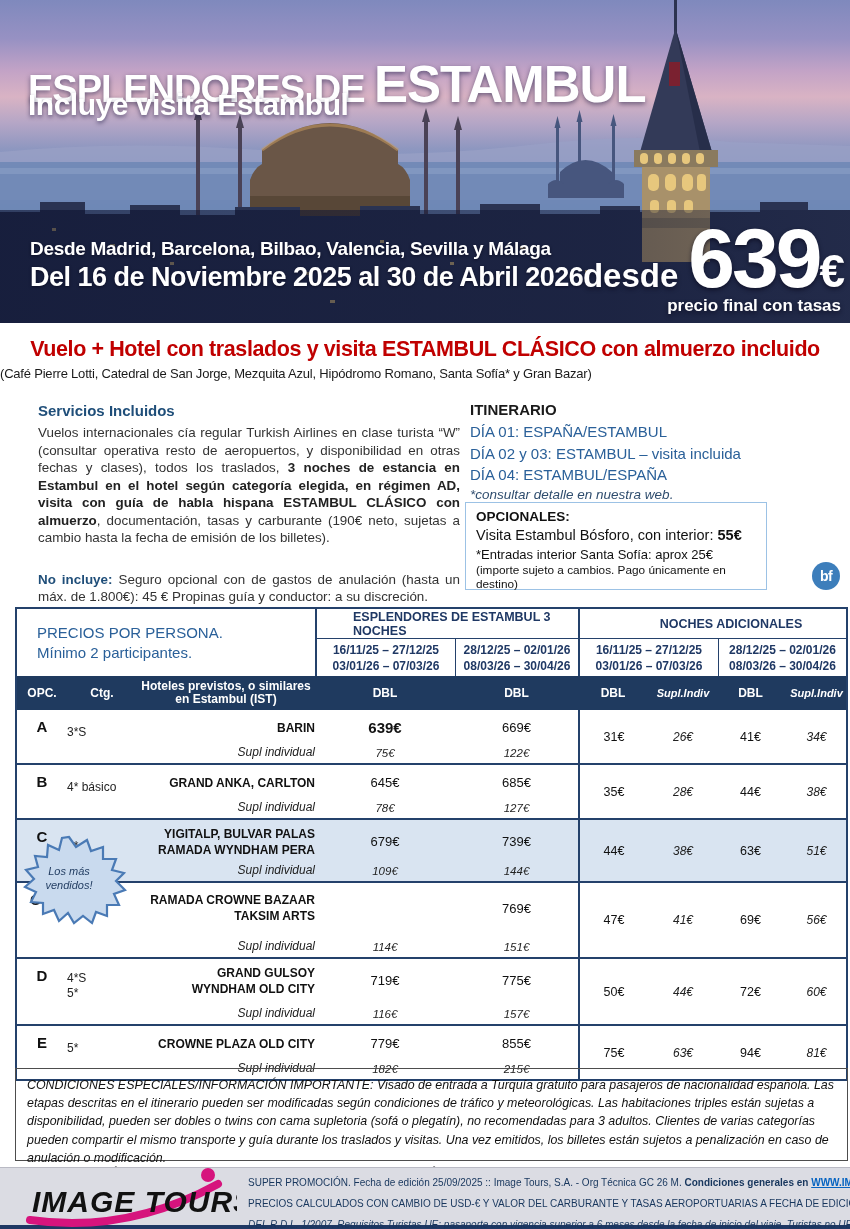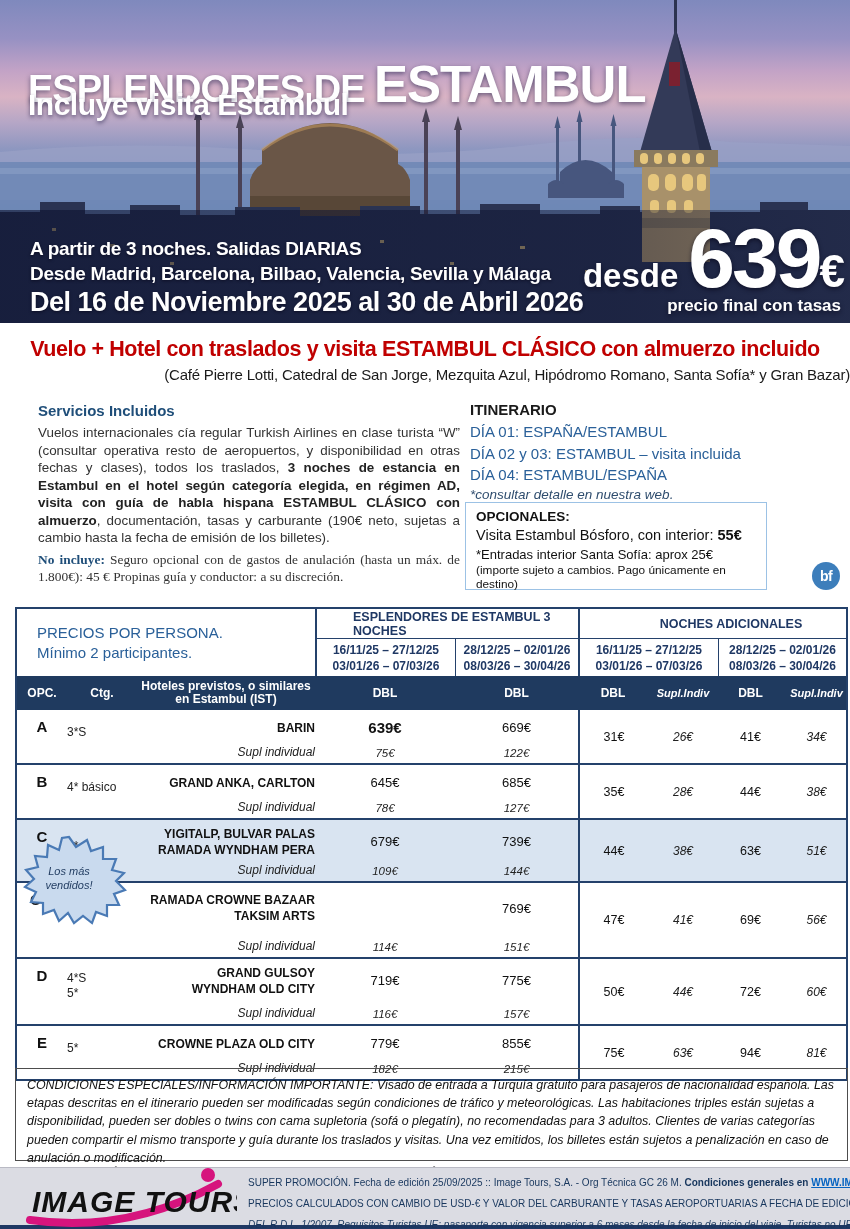--- a/index.html
+++ b/index.html
@@ -25,29 +25,29 @@
     text-shadow:0 2px 4px rgba(10,10,30,.7); }
   .hp-row { display:flex; align-items:baseline; justify-content:flex-end; }
   .hp-desde { font-size:33px; font-weight:bold; margin-right:10px; }
   .hp-amount { font-size:84px; font-weight:bold; letter-spacing:-3px; line-height:80px;}
   .hp-cur { font-size:46px; font-weight:bold; }
   .hp-note { text-align:right; font-size:17px; font-weight:bold; margin-top:-2px; padding-right:4px;}
 
   
   .red-head { position:absolute; top:337px; left:0; width:850px; text-align:center;
     color:#C00000; font-size:21.5px; font-weight:bold; letter-spacing:-0.4px;}
-  .sub-head { position:absolute; top:366px; left:0; width:850px; text-align:right;
-    color:#1a1a1a; font-size:15px; letter-spacing:-0.2px;}
+  .sub-head { position:absolute; top:366px; left:0; width:850px; text-align:left;
+    color:#1a1a1a; font-size:13px; letter-spacing:-0.2px;}
 
   
   .services { position:absolute; top:402px; left:38px; width:422px; color:#333; }
   .svc-head { color:#1F4E79; font-weight:bold; font-size:15px; margin-bottom:5px; }
   .svc-p { font-size:13.4px; line-height:17.5px; text-align:justify; }
   .svc-p b { color:#222; }
-  .svc-p2 { margin-top:4px;font-family:Liberation Serif, serif; }
+  .svc-p2 { margin-top:24px; }
   .blue-b { color:#1F4E79; font-weight:bold; }
 
   .itinerary { position:absolute; top:401px; left:470px; width:330px; }
   .iti-head { color:#1a1a1a; font-weight:bold; font-size:15px; margin-bottom:3px; }
   .iti-line { color:#2A6099; font-size:15px; line-height:21.5px; }
   .iti-note { color:#2f4d6e; font-size:13.5px; font-style:italic; margin-top:1px;}
 
   .opt-box { position:absolute; top:502px; left:465px; width:302px; height:88px;
     border:1.6px solid #9CC2E5; background:#fff; padding:6px 10px; }
   .opt-head { font-weight:bold; font-size:13.5px; color:#111; }
@@ -219,21 +219,20 @@
           <stop offset="1" stop-color="#0c1230" stop-opacity="0.25"></stop>
         </linearGradient>
       </defs>
       <rect x="0" y="210" width="850" height="113" fill="url(#ovl)"></rect>
     </svg>
 
     <div class="hero-title"><span class="t-small">ESPLENDORES DE </span><span class="t-big">ESTAMBUL</span></div>
     <div class="hero-sub">Incluye visita Estambul</div>
 
     <div class="hero-info">
-      <div class="il1">A partir de 3 noches. Salidas DIARIAS</div>
       <div class="il2">Desde Madrid, Barcelona, Bilbao, Valencia, Sevilla y Málaga</div>
       <div class="il3">Del 16 de Noviembre 2025 al 30 de Abril 2026</div>
     </div>
 
     <div class="hero-price">
       <div class="hp-row">
         <span class="hp-desde">desde</span>
         <span class="hp-amount">639</span>
         <span class="hp-cur">€</span>
       </div>

